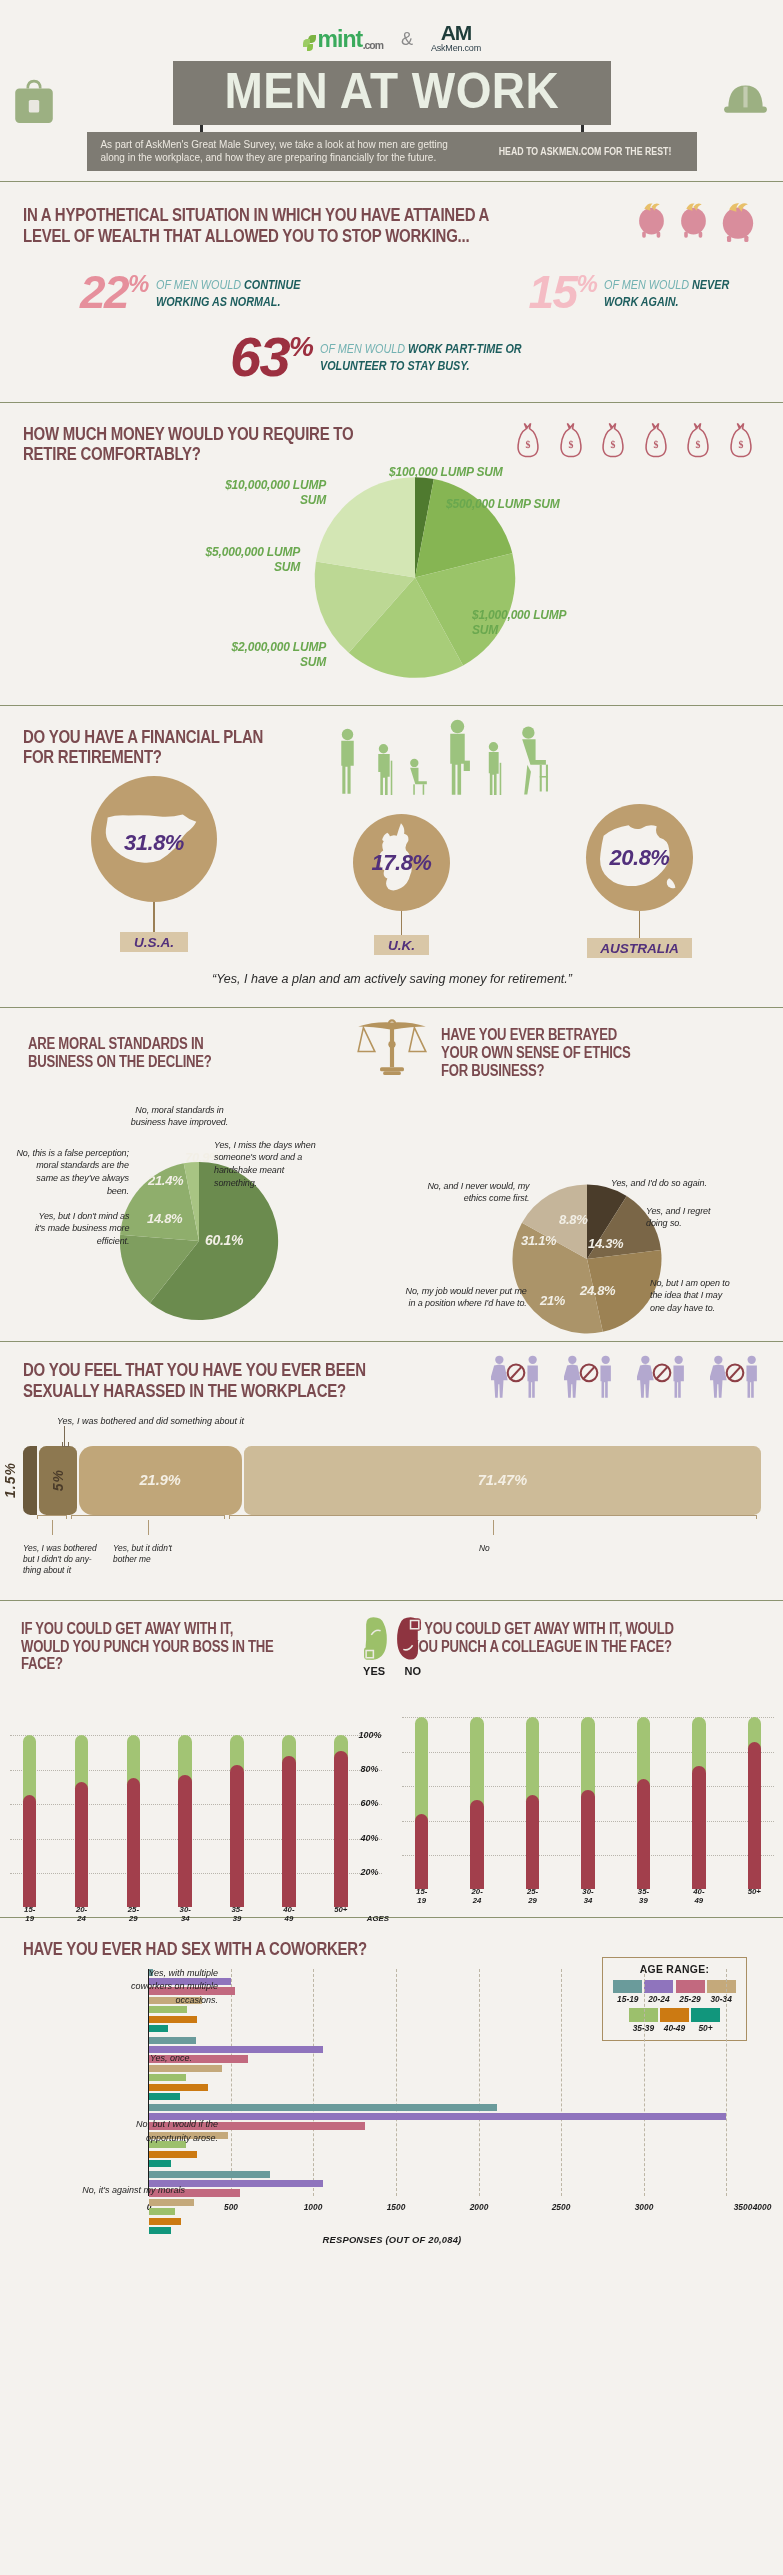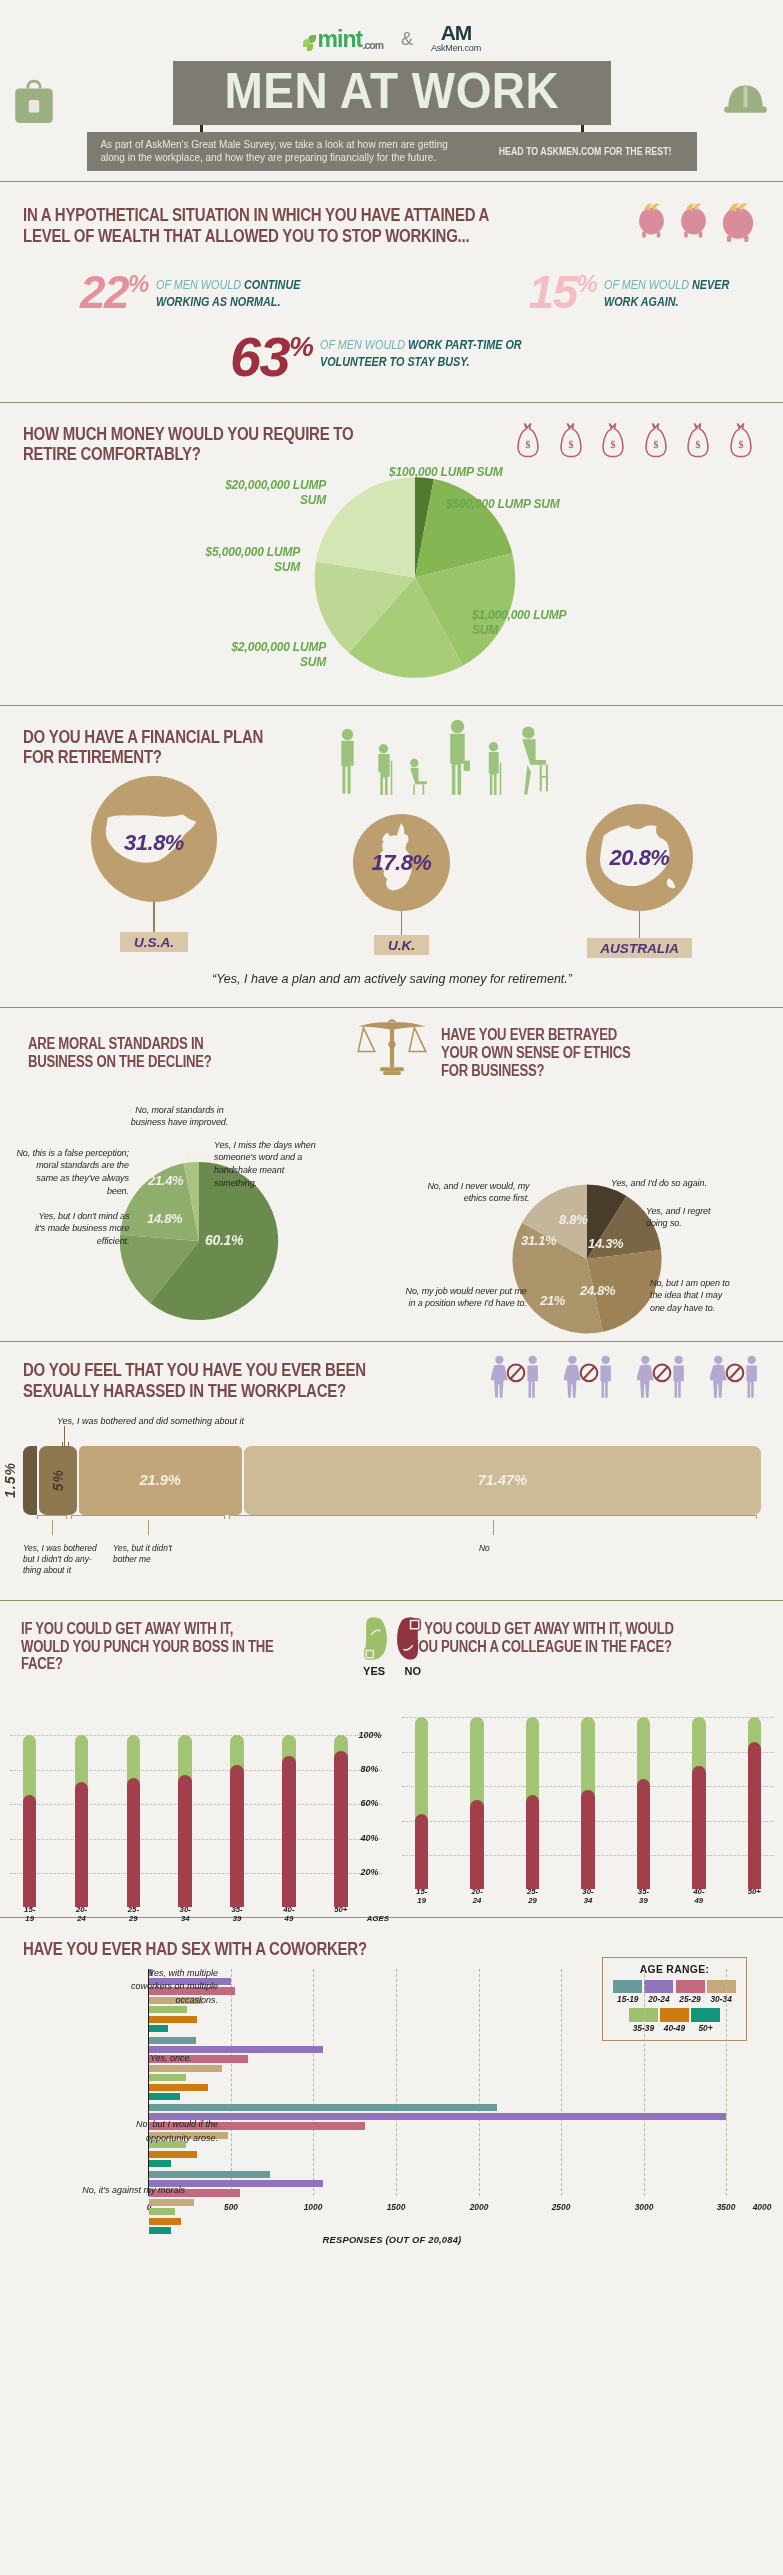--- a/index.html
+++ b/index.html
@@ -77,21 +77,21 @@
   .stat-text {
     font-size: 12px; font-weight: bold; font-style: italic;
     line-height: 1.42; margin: 4.2px 0 0 7.3px; transform: scaleX(0.9);
     transform-origin: left top; text-transform: uppercase; color: #1d5e5e;
   }
   .stat-text .lt { color: #73b2b2; font-weight: normal; }
   .stat-a .bignum { color: #e6909c; }
   .stat-b .bignum { color: #f4bcc4; }
   .stat-c .bignum { color: #9c3040; font-size: 56px; }
   .stat-c .bignum .pct { font-size: 28px; }
-  .stat-c { margin: 21px auto 0; justify-content: center; }
+  .stat-c { margin: 21px auto 0; justify-content: center; align-items: center; }
 
   
   .s-retire { padding: 21px 23px 18px; position: relative; }
   .moneybags { position: absolute; right: 29px; top: 18px; display: flex; gap: 14.6px; }
   .pie-area { position: relative; height: 219px; margin-top: 3.1px; }
   .pielabel {
     position: absolute; font-size: 12px; font-style: italic; font-weight: bold;
     color: #6aa84f; line-height: 1.26; letter-spacing: -0.2px;
   }
 
@@ -337,21 +337,21 @@
           <path d="M0 0 L-63.4 72.1 A96 96 0 0 1 -94.8 -15.3 Z" fill="#bcd894"></path>
 
           <path d="M0 0 L-94.8 -15.3 A96 96 0 0 1 0 -96 Z" fill="#d3e6b4"></path>
         </g>
       </svg>
       <div class="pielabel" style="left:366px; top:-3.1px;">$100,000 LUMP SUM</div>
       <div class="pielabel" style="left:423px; top:29px;">$500,000 LUMP SUM</div>
       <div class="pielabel" style="left:449px; top:140px; width:110px;">$1,000,000 LUMP SUM</div>
       <div class="pielabel" style="left:193px; top:172px; width:110px; text-align:right;">$2,000,000 LUMP SUM</div>
       <div class="pielabel" style="left:157px; top:77px; width:120px; text-align:right;">$5,000,000 LUMP SUM</div>
-      <div class="pielabel" style="left:188px; top:10.4px; width:115px; text-align:right;">$20,000,000 LUMP SUM</div>
+      <div class="pielabel" style="left:188px; top:10.4px; width:115px; text-align:right;">$10,000,000 LUMP SUM</div>
     </div>
   </div>
 
   <div class="section s-plan">
     <div class="people">
       <svg width="27" height="68" viewBox="0 0 52 130">
           <circle cx="26" cy="14" r="11" fill="#9cc37e"></circle>
           <path d="M14 26 h24 v48 h-6 v54 h-6 v-52 h-4 v52 h-6 v-54 h-2 z" fill="#9cc37e"></path>
         </svg>
       <svg width="23" height="52" viewBox="0 0 44 100">
@@ -555,21 +555,21 @@
     <div class="hbar-note">Yes, I was bothered and did something about it</div>
     <div class="pin"></div>
 
     <div class="stack">
       <div class="seg" style="width:1.9%;background:#6b5a3d;border-radius:7.3px 0 0 7.3px;">
         <span class="vlabel" style="position:absolute;left:2.1px;color:#4a3b2a;">1.5%</span>
       </div>
       <div class="seg" style="width:5.2%;background:#8d7850;border-radius:7.3px;margin-left:1.6px;">
         <span class="vlabel">5%</span>
       </div>
-      <div class="seg" style="width:22.1%;background:#c0a679;border-radius:5px;margin-left:1.6px;">
+      <div class="seg" style="width:22.1%;background:#c0a679;border-radius:14px;margin-left:1.6px;">
         <span>21.9%</span>
       </div>
       <div class="seg" style="flex:1;background:#cdbb98;border-radius:7.3px;margin-left:2.1px;">
         <span>71.47%</span>
       </div>
     </div>
 
     <div class="brackets">
       <div class="bk" style="left:13.6px;width:30px;">
           <i></i>
@@ -765,21 +765,21 @@
         <div class="gnum" style="left:290px">1000</div>
       <div class="vgrid" style="left:373px"></div>
         <div class="gnum" style="left:373px">1500</div>
       <div class="vgrid" style="left:456px"></div>
         <div class="gnum" style="left:456px">2000</div>
       <div class="vgrid" style="left:538px"></div>
         <div class="gnum" style="left:538px">2500</div>
       <div class="vgrid" style="left:621px"></div>
         <div class="gnum" style="left:621px">3000</div>
       <div class="vgrid" style="left:703px"></div>
-        <div class="gnum" style="left:703px">3500</div>
+        <div class="gnum" style="left:720px">3500</div>
       <div class="vgrid" style="left:726px;opacity:0"></div>
         <div class="gnum" style="left:739px">4000</div>
       <div class="gnum" style="left:126px">0</div>
 
       <div class="grp" style="top:0px">
         <div class="hrow">
             <i style="width:0.63%;background:#6a9b9b"></i>
           </div>
         <div class="hrow">
             <i style="width:13.4%;background:#8f74bd"></i>

